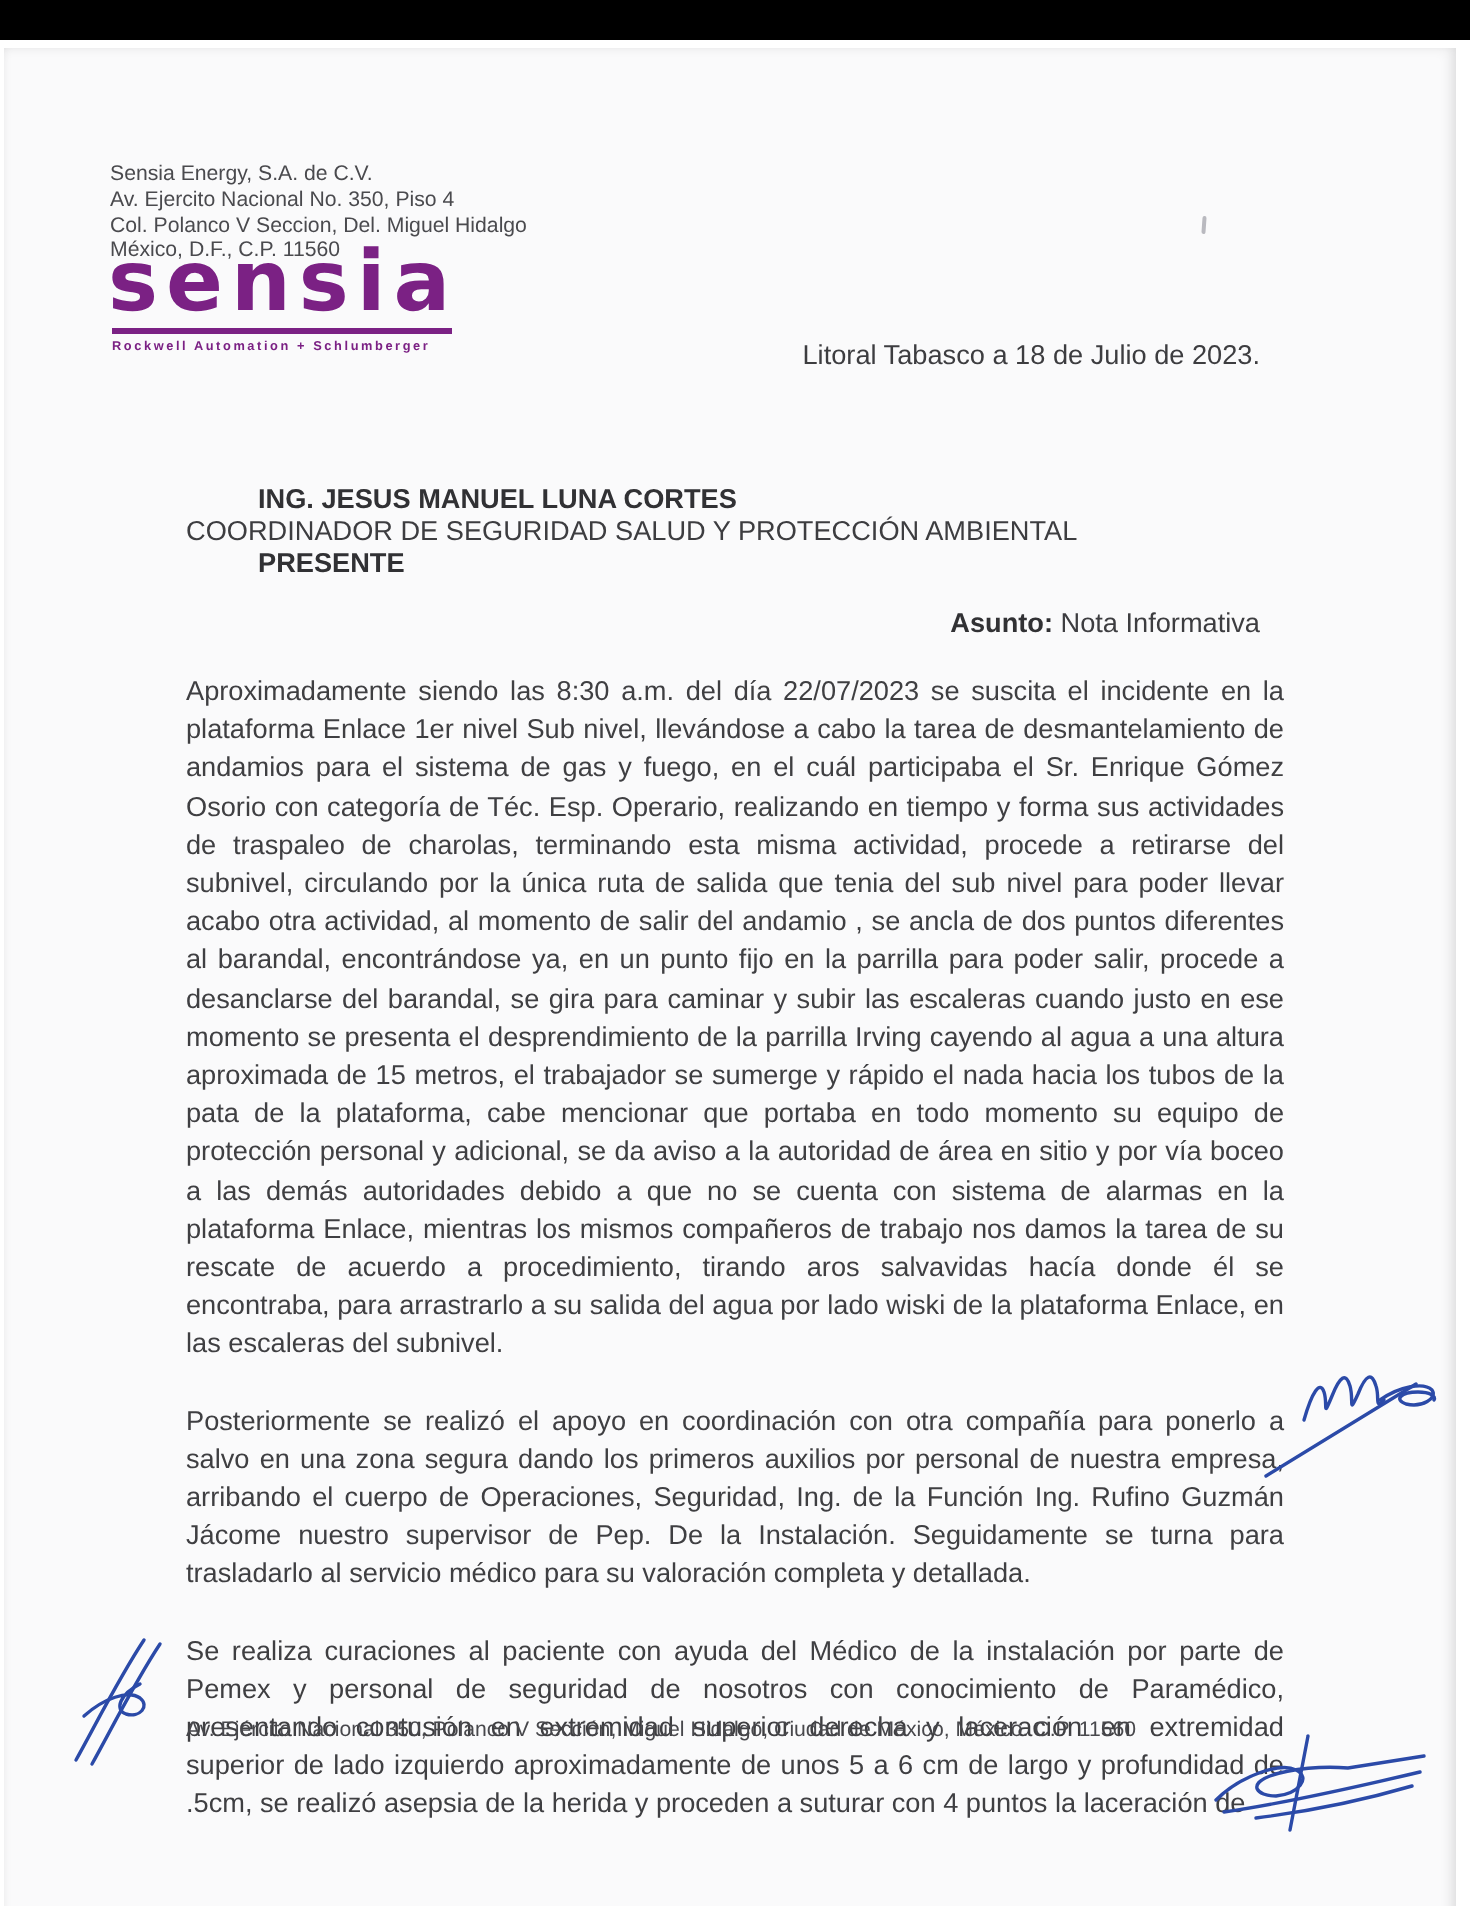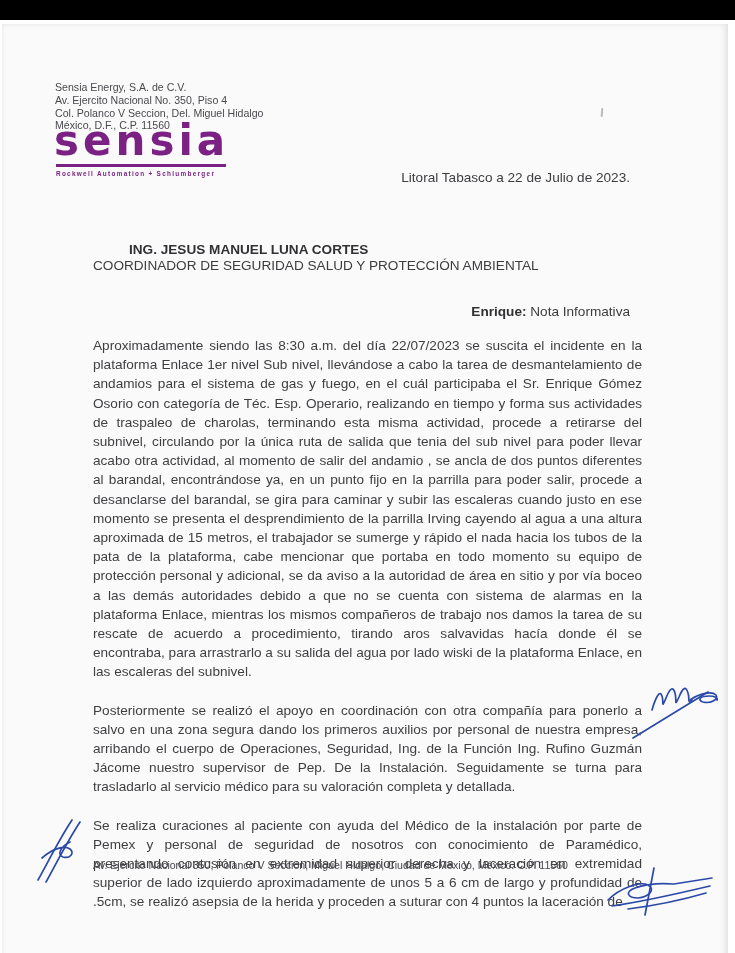--- a/index.html
+++ b/index.html
@@ -81,29 +81,30 @@
       <div>Col. Polanco V Seccion, Del. Miguel Hidalgo</div>
       <div>México, D.F., C.P. 11560</div>
     </div>
 
     <div class="logo-word">sensia</div>
     <div class="logo-rule"></div>
     <div class="logo-tagline">Rockwell Automation + Schlumberger</div>
 
     <div class="artifact"></div>
 
-    <div class="date-line">Litoral Tabasco a 22 de Julio de 2023.</div>
+    <div class="date-line">Litoral Tabasco a 18 de Julio de 2023.</div>
 
     <div class="recipient">
       <div class="bold">ING. JESUS MANUEL LUNA CORTES</div>
       <div>COORDINADOR DE SEGURIDAD SALUD Y PROTECCIÓN AMBIENTAL</div>
+      <div class="bold">PRESENTE</div>
     </div>
 
     <div class="subject">
-      <span class="bold">Enrique:</span>
+      <span class="bold">Asunto:</span>
       <span>Nota Informativa</span>
     </div>
 
     <div class="bodytext">
       <p>Aproximadamente siendo las 8:30 a.m. del día 22/07/2023 se suscita el incidente en la plataforma Enlace 1er nivel Sub nivel, llevándose a cabo la tarea de desmantelamiento de andamios para el sistema de gas y fuego, en el cuál participaba el Sr. Enrique Gómez Osorio con categoría de Téc. Esp. Operario, realizando en tiempo y forma sus actividades de traspaleo de charolas, terminando esta misma actividad, procede a retirarse del subnivel, circulando por la única ruta de salida que tenia del sub nivel para poder llevar acabo otra actividad, al momento de salir del andamio , se ancla de dos puntos diferentes al barandal, encontrándose ya, en un punto fijo en la parrilla para poder salir, procede a desanclarse del barandal, se gira para caminar y subir las escaleras cuando justo en ese momento se presenta el desprendimiento de la parrilla Irving cayendo al agua a una altura aproximada de 15 metros, el trabajador se sumerge y rápido el nada hacia los tubos de la pata de la plataforma, cabe mencionar que portaba en todo momento su equipo de protección personal y adicional, se da aviso a la autoridad de área en sitio y por vía boceo a las demás autoridades debido a que no se cuenta con sistema de alarmas en la plataforma Enlace, mientras los mismos compañeros de trabajo nos damos la tarea de su rescate de acuerdo a procedimiento, tirando aros salvavidas hacía donde él se encontraba, para arrastrarlo a su salida del agua por lado wiski de la plataforma Enlace, en las escaleras del subnivel.</p>
       <p>Posteriormente se realizó el apoyo en coordinación con otra compañía para ponerlo a salvo en una zona segura dando los primeros auxilios por personal de nuestra empresa, arribando el cuerpo de Operaciones, Seguridad, Ing. de la Función Ing. Rufino Guzmán Jácome nuestro supervisor de Pep. De la Instalación. Seguidamente se turna para trasladarlo al servicio médico para su valoración completa y detallada.</p>
       <p>Se realiza curaciones al paciente con ayuda del Médico de la instalación por parte de Pemex y personal de seguridad de nosotros con conocimiento de Paramédico, presentando contusión en extremidad superior derecha y laceración en extremidad superior de lado izquierdo aproximadamente de unos 5 a 6 cm de largo y profundidad de .5cm, se realizó asepsia de la herida y proceden a suturar con 4 puntos la laceración de</p>
     </div>
 
     <svg class="sig sig-right" width="92" height="70" viewBox="0 0 92 70">

